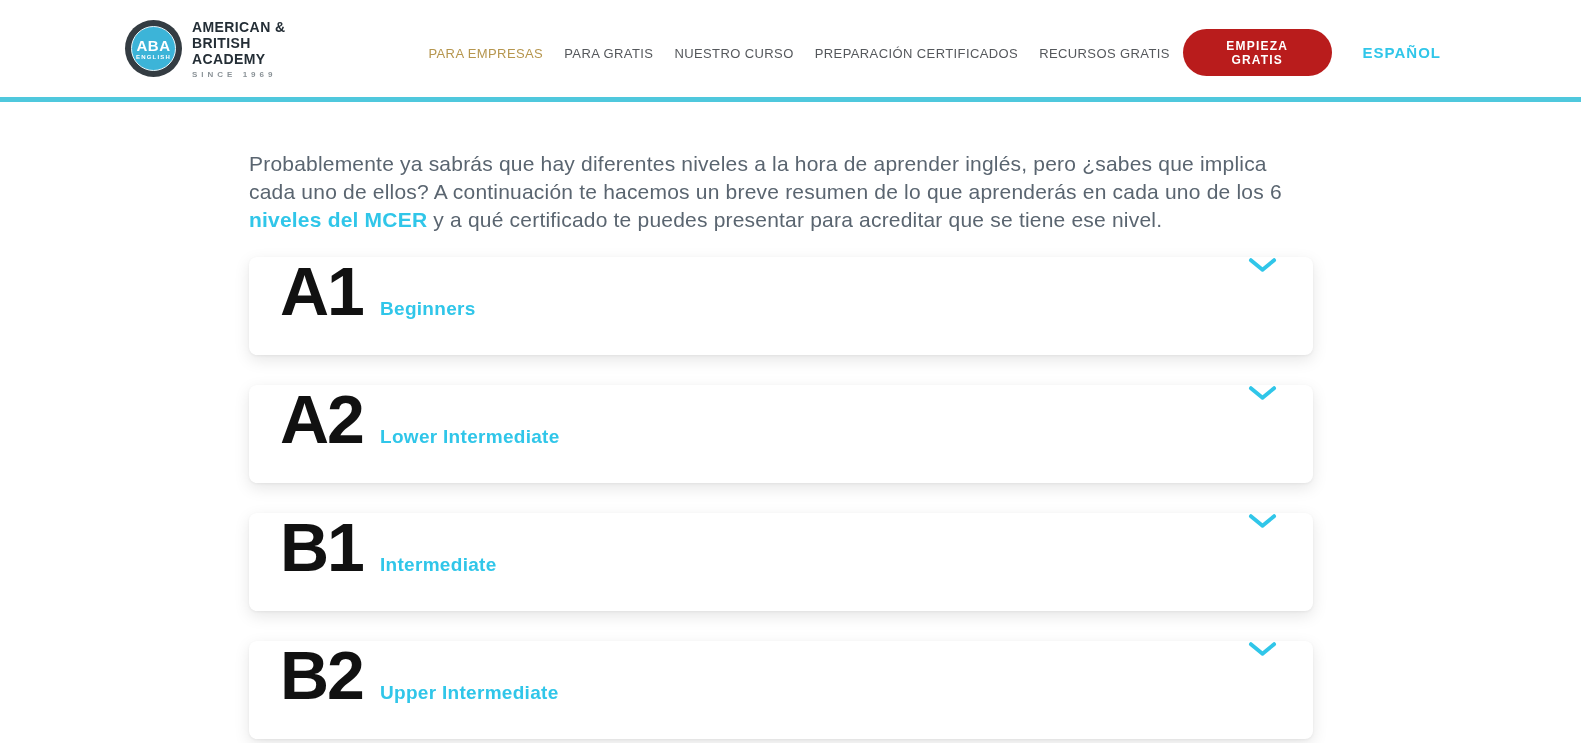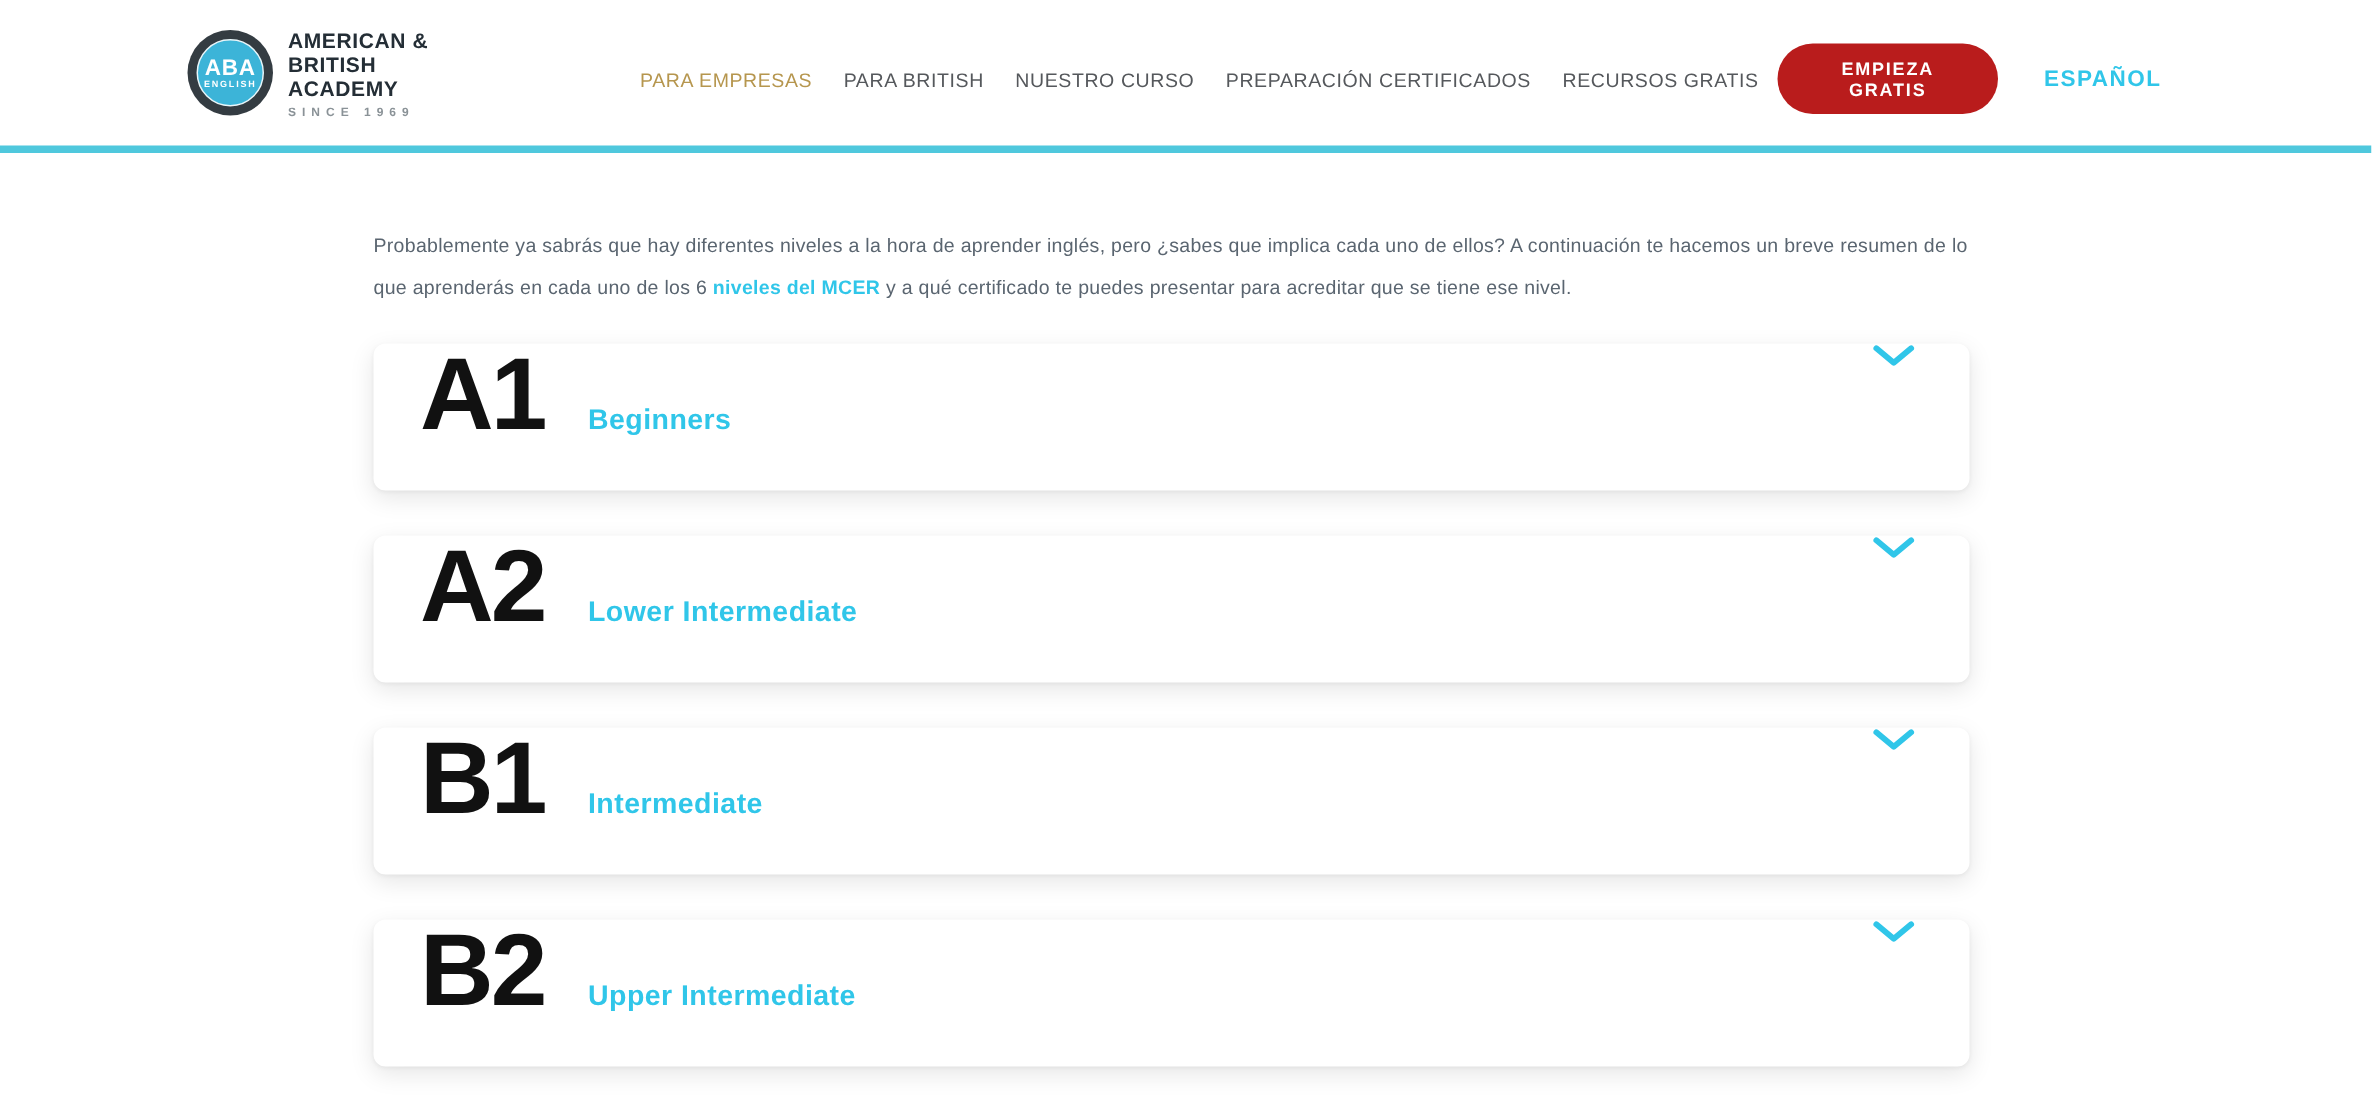--- a/index.html
+++ b/index.html
@@ -63,21 +63,21 @@
   .lang-link {
     margin-left: 31px;
     font-size: 15px; font-weight: 600; letter-spacing: 1px;
     color: #30c6e9; text-decoration: none; cursor: pointer;
   }
 
   
   .main { width: 1064px; margin-left: 249px; padding-top: 48px; }
 
   .intro {
-    font-size: 13px; line-height: 28px; color: #5a6570;
+    font-size: 21px; line-height: 28px; color: #5a6570;
     letter-spacing: 0.2px;
     margin-bottom: 23px;
   }
   .intro-link { color: #30c6e9; font-weight: 600; text-decoration: none; cursor: pointer; }
 
   .level-card {
     background: #ffffff;
     border-radius: 8px;
     box-shadow: 0 5px 16px rgba(0,0,0,0.10), 0 1px 3px rgba(0,0,0,0.05);
     height: 98px;
@@ -86,21 +86,21 @@
     padding: 0 36px 0 31px;
     cursor: pointer;
   }
   .level-left { display: flex; align-items: baseline; }
   .level-code {
     font-size: 68px; font-weight: 900; color: #111111;
     letter-spacing: -2px; line-height: 1;
     min-width: 100px;
   }
   .level-name {
-    font-size: 19px; font-weight: 700; color: #30c6e9; letter-spacing: 0.3px; margin-left: 12px;
+    font-size: 19px; font-weight: 700; color: #30c6e9; letter-spacing: 0.3px;
   }
   .chevron { display: flex; align-items: center; }
 </style>
 </head>
 <body>
 
 <header class="header">
   <div class="logo">
     <div class="logo-circle">
       <div class="logo-inner">
@@ -110,21 +110,21 @@
     </div>
     <div class="logo-text">
       <span class="logo-name">AMERICAN &amp;</span>
       <span class="logo-name">BRITISH ACADEMY</span>
       <span class="logo-since">SINCE 1969</span>
     </div>
   </div>
 
   <nav class="nav">
     <a class="nav-item nav-item--active">PARA EMPRESAS</a>
-    <a class="nav-item">PARA BRITISH</a>
+    <a class="nav-item">PARA GRATIS</a>
     <a class="nav-item">NUESTRO CURSO</a>
     <a class="nav-item">PREPARACIÓN CERTIFICADOS</a>
     <a class="nav-item">RECURSOS GRATIS</a>
   </nav>
 
   <div class="header-actions">
     <button class="btn-cta">EMPIEZA GRATIS</button>
     <a class="lang-link">ESPAÑOL</a>
   </div>
 </header>

